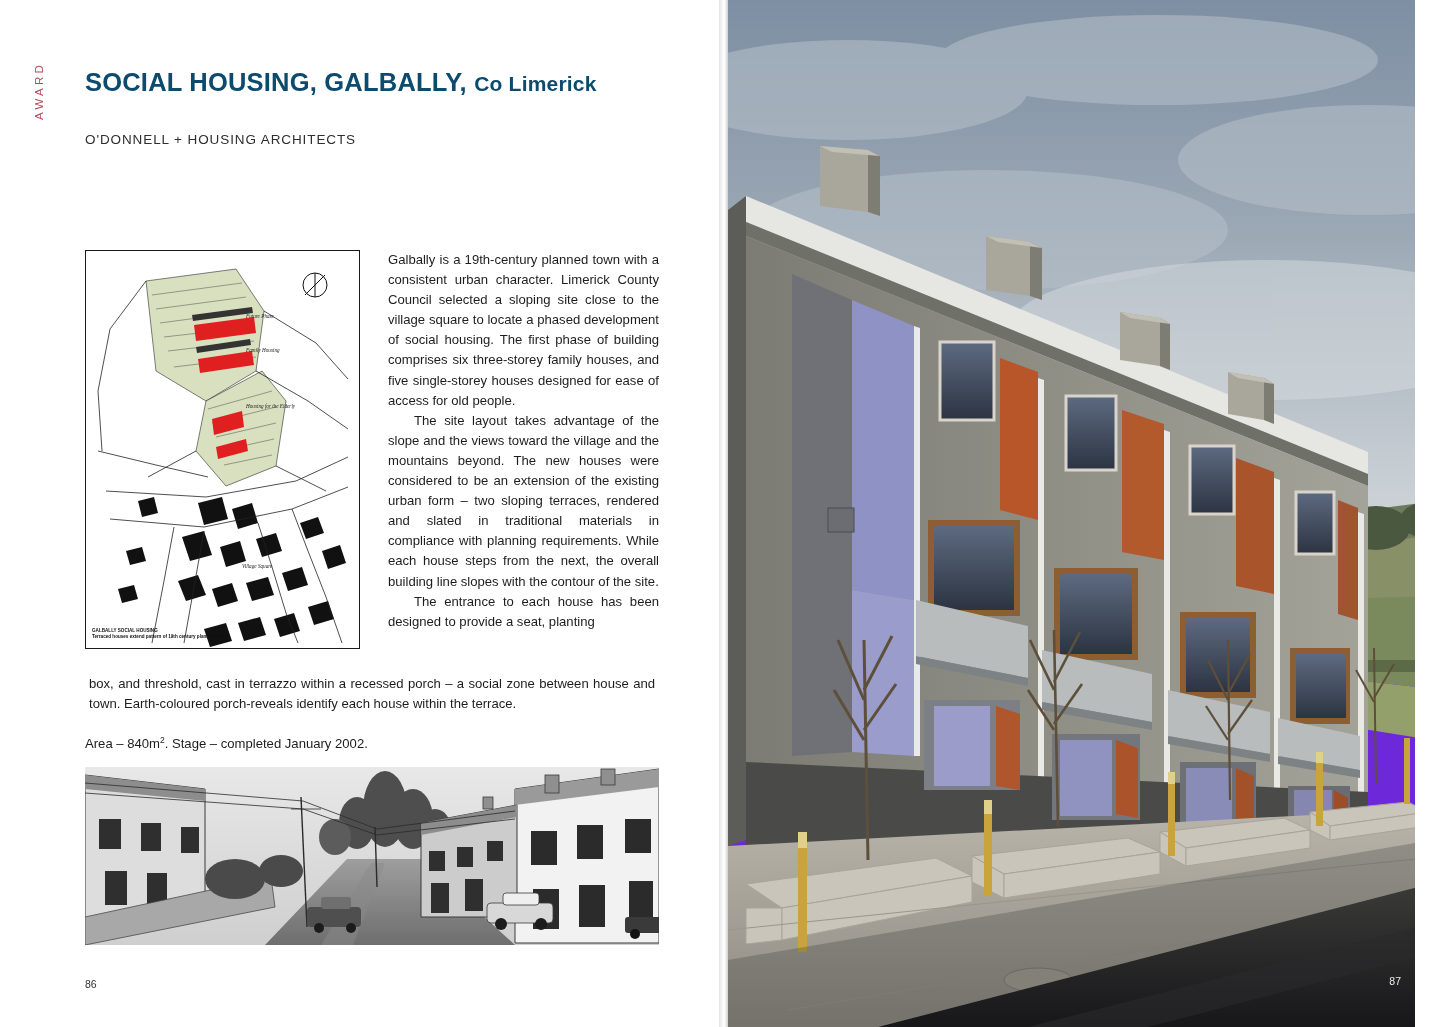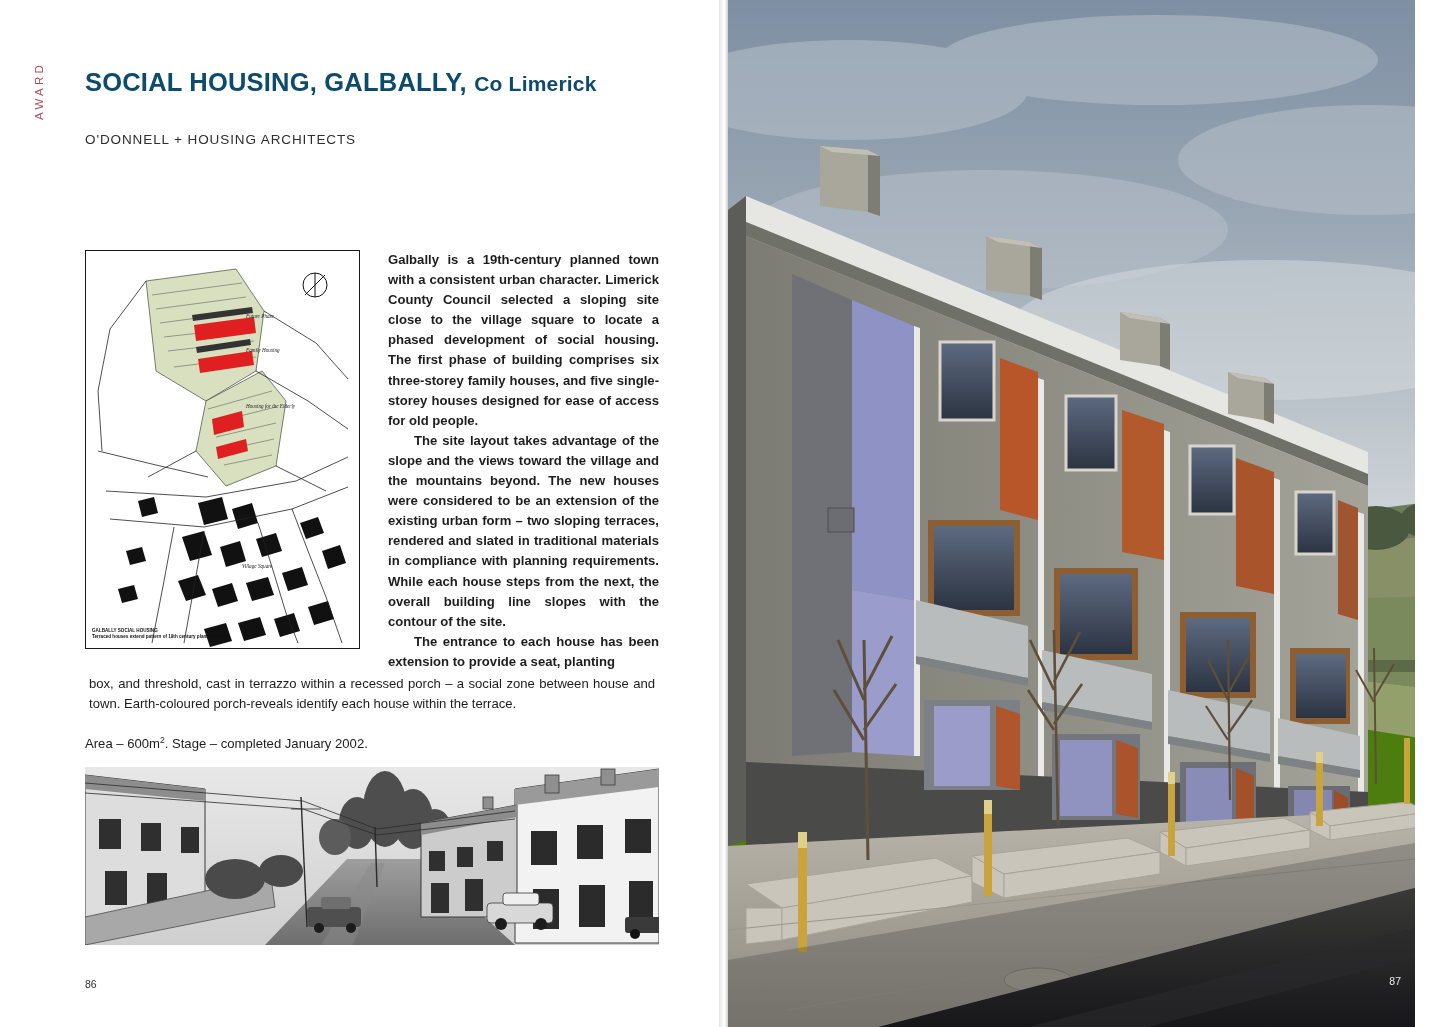--- a/index.html
+++ b/index.html
@@ -96,21 +96,21 @@
     position: absolute;
     left: 388px;
     top: 250px;
     width: 271px;
     font-family: "Liberation Sans", sans-serif;
     font-size: 13.1px;
     line-height: 20.1px;
     color: #1d1d1d;
     text-align: justify;
   }
-  .col-text p { margin: 0; font-weight: bold; }
+  .col-text p { margin: 0; }
   .col-text p.indent { text-indent: 26px; }
 
   .full-text {
     position: absolute;
     left: 85px;
     top: 670px;
     width: 574px;
     font-size: 13.1px;
     line-height: 20.1px;
     color: #1d1d1d;
@@ -158,21 +158,21 @@
   }
 
   
   .page-right {
     position: absolute;
     left: 728px;
     top: 0;
     width: 687px;
     height: 1027px;
     overflow: hidden;
-    background: #4d7c0f;
+    background: #6d28d9;
   }
   .photo-colour { position:absolute; inset:0; }
   .folio-right {
     position: absolute;
     right: 14px;
     bottom: 40px;
     font-size: 10.5px;
     color: #e9e9e9;
     z-index: 30;
   }
@@ -277,29 +277,29 @@
 
       <div class="siteplan-caption">
         <div>GALBALLY SOCIAL HOUSING</div>
         <div>Terraced houses extend pattern of 19th century planned town</div>
       </div>
     </div>
 
     <div class="col-text">
       <p>Galbally is a 19th-century planned town with a consistent urban character. Limerick County Council selected a sloping site close to the village square to locate a phased development of social housing. The first phase of building comprises six three-storey family houses, and five single-storey houses designed for ease of access for old people.</p>
       <p class="indent">The site layout takes advantage of the slope and the views toward the village and the mountains beyond. The new houses were considered to be an extension of the existing urban form – two sloping terraces, rendered and slated in traditional materials in compliance with planning requirements. While each house steps from the next, the overall building line slopes with the contour of the site.</p>
-      <p class="indent">The entrance to each house has been extension to provide a seat, planting</p>
+      <p class="indent">The entrance to each house has been designed to provide a seat, planting</p>
     </div>
 
     <div class="full-text">
       <p>box, and threshold, cast in terrazzo within a recessed porch – a social zone between house and town. Earth-coloured porch-reveals identify each house within the terrace.</p>
     </div>
 
     <div class="area-line">
-      <span>Area – 600m</span><sup>2</sup><span>. Stage – completed January 2002.</span>
+      <span>Area – 840m</span><sup>2</sup><span>. Stage – completed January 2002.</span>
     </div>
 
     <div class="photo-bw">
       <svg width="574" height="178" viewBox="0 0 574 178">
         <defs>
           <linearGradient id="skybw" x1="0" y1="0" x2="0" y2="1">
             <stop offset="0%" stop-color="#e8e8e8"></stop>
             <stop offset="100%" stop-color="#cfcfcf"></stop>
           </linearGradient>
           <linearGradient id="roadbw" x1="0" y1="0" x2="0" y2="1">

